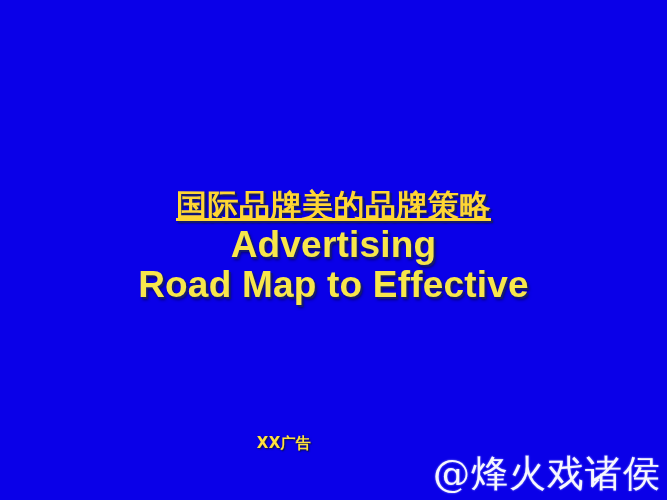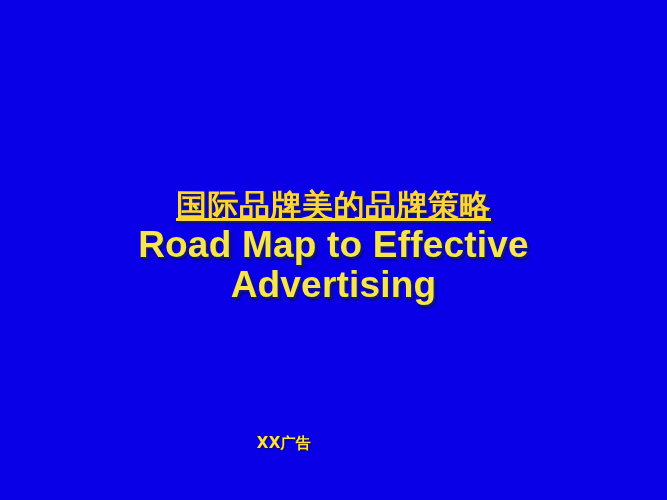--- a/index.html
+++ b/index.html
@@ -95,20 +95,21 @@
     opacity: 0.97;
   }
 </style>
 </head>
 <body>
 
 <div id="slide">
 
   <div id="title-block">
     <span class="title-line" id="title-cn">国际品牌美的品牌策略</span>
+    <span class="title-line title-en" id="title-en-2">Advertising</span>
     <span class="title-line title-en" id="title-en-1">Road Map to Effective</span>
-    <span class="title-line title-en" id="title-en-2">Advertising</span>
   </div>
 
   <div id="client-mark">XX广告</div>
 
+  <div id="watermark">@烽火戏诸侯</div>
 
 </div>
 
 </body></html>

